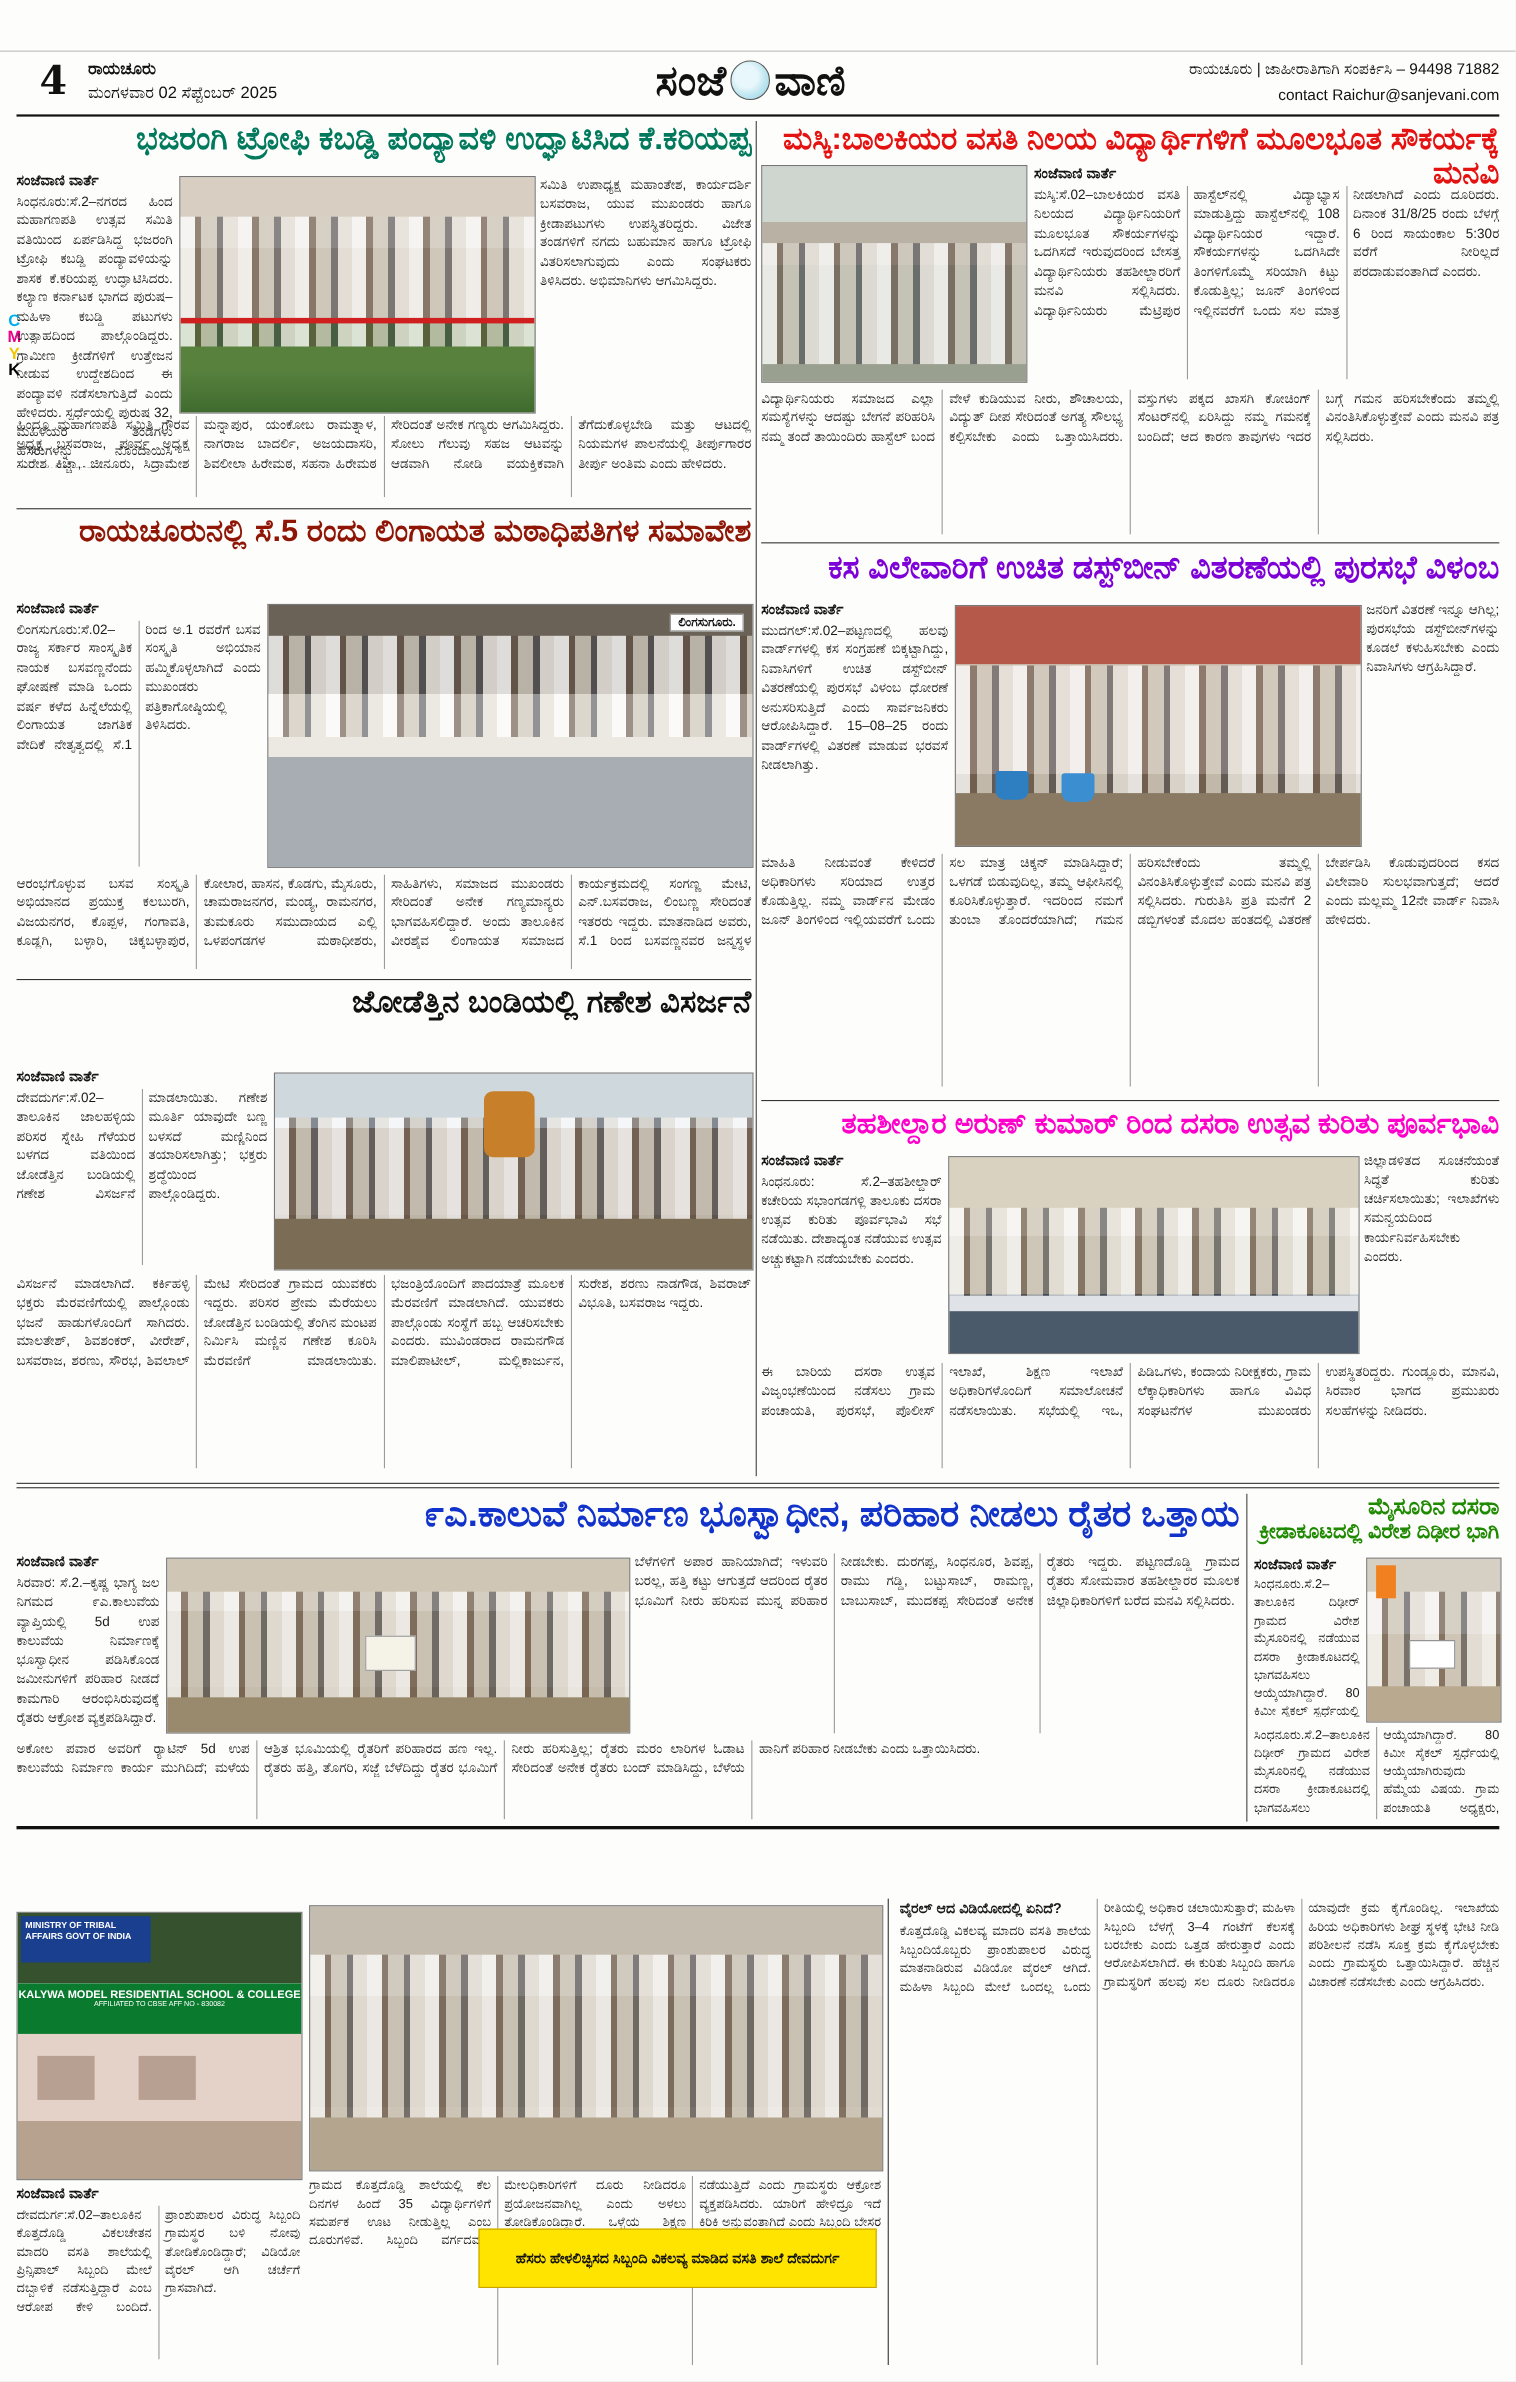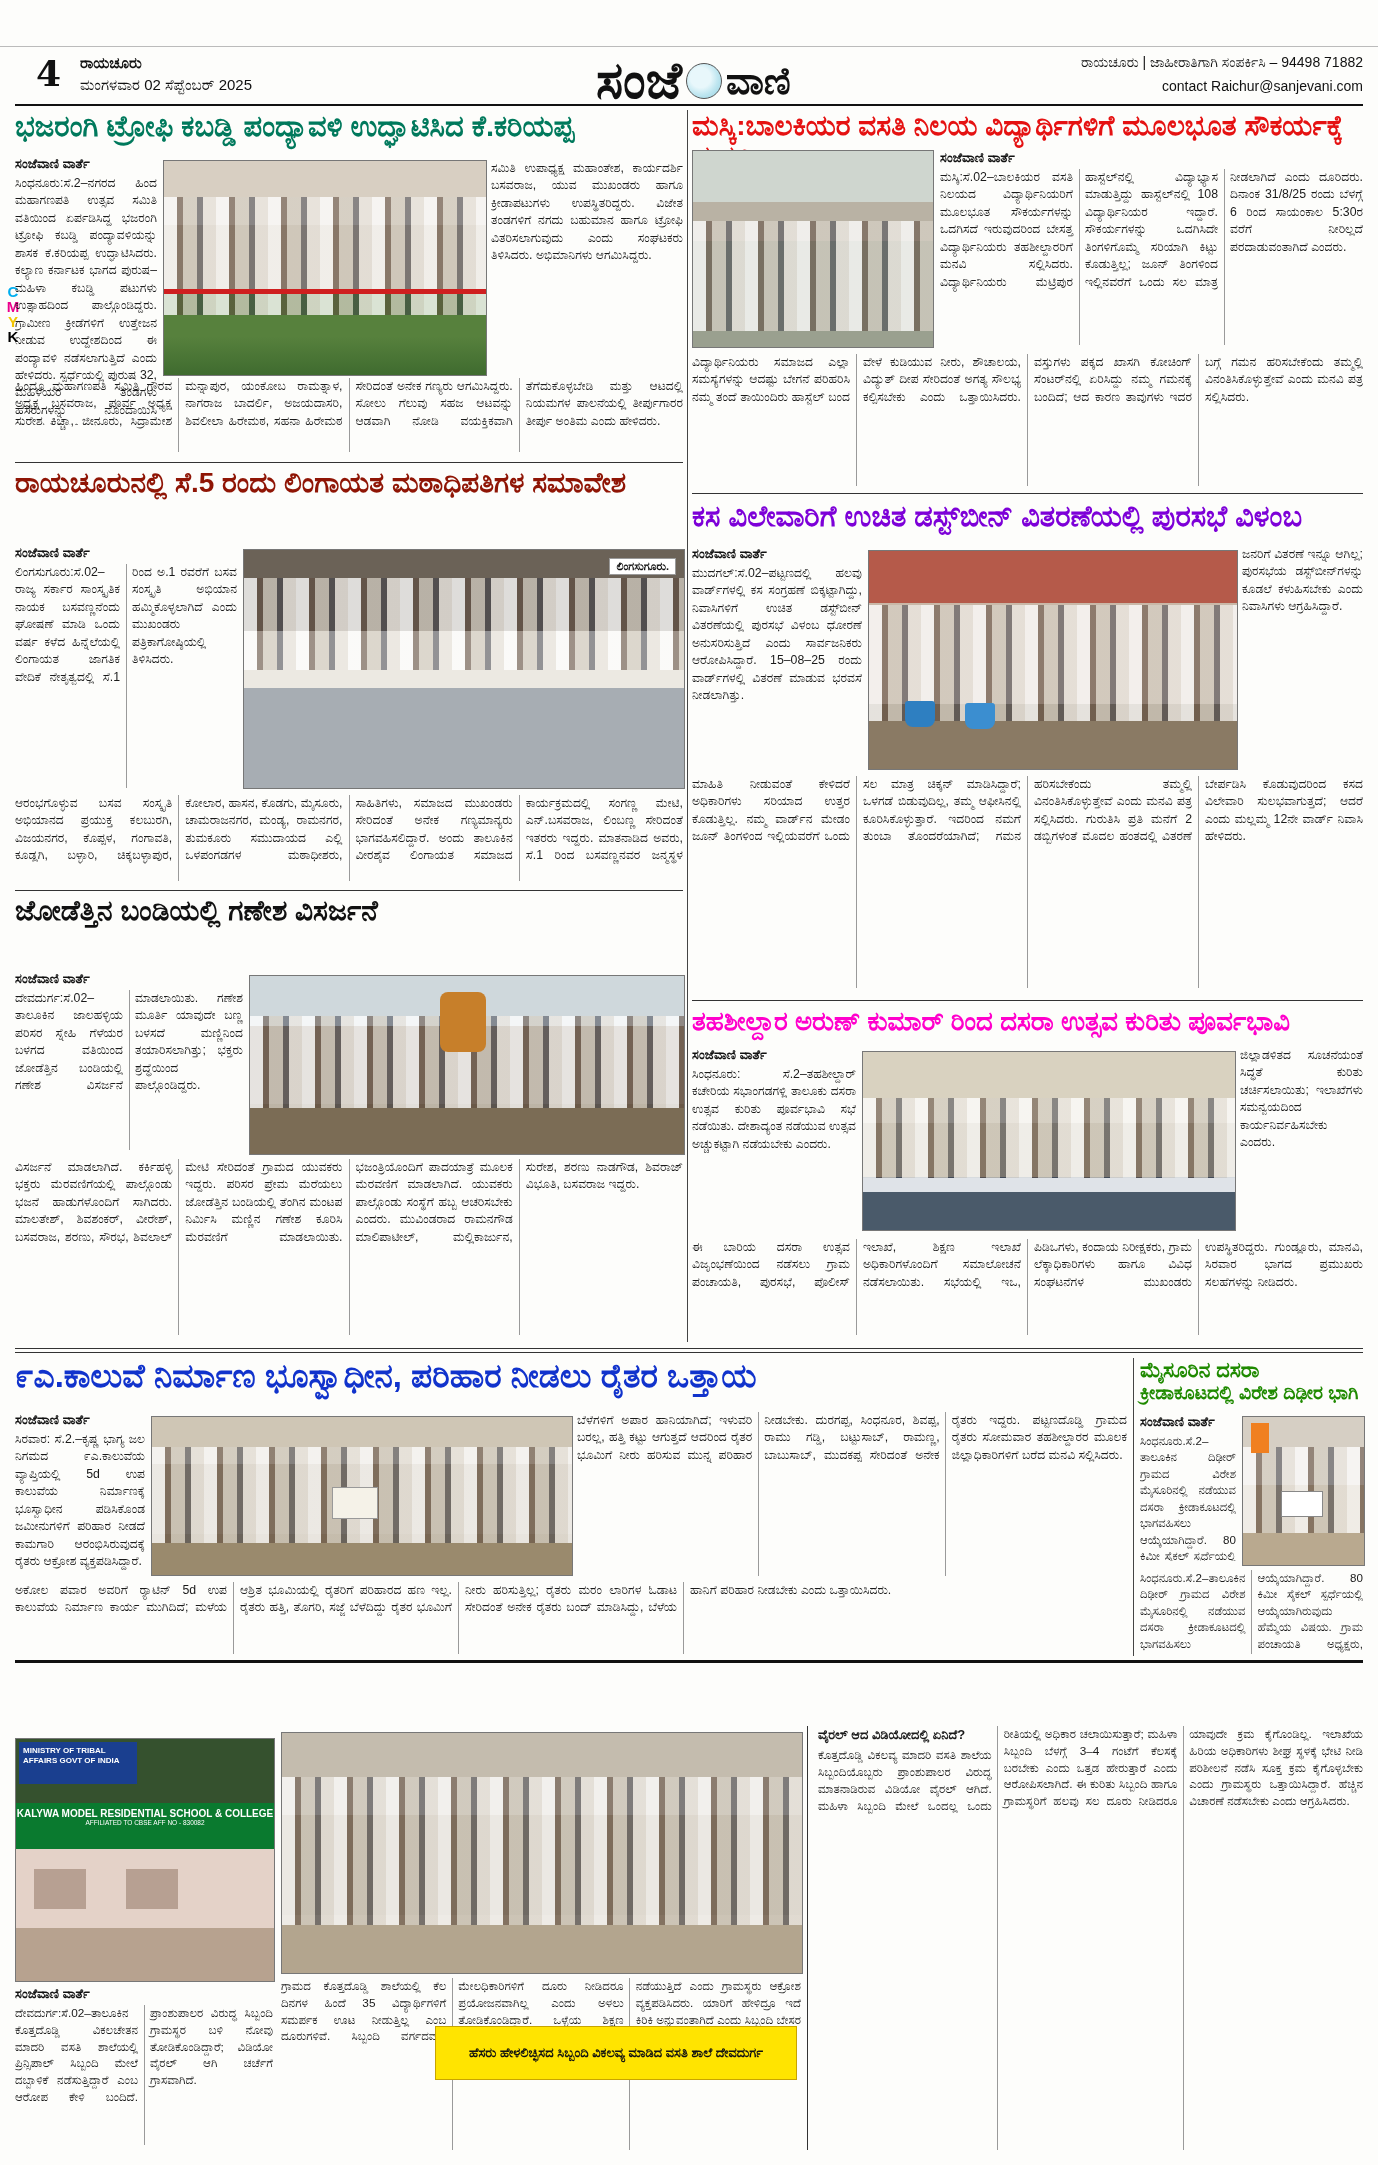--- a/index.html
+++ b/index.html
@@ -1,19 +1,19 @@
 <!DOCTYPE html>
 <html><head>
 <meta charset="utf-8">
 <style>
   html,body{margin:0;padding:0;background:#e9e9e9;}
   .page{position:relative;width:1378px;height:2165px;background:#fdfdfb;margin:0 auto;
         font-family:"Liberation Sans","DejaVu Sans",sans-serif;color:#111;overflow:hidden;}
   .abs{position:absolute;}
-  .hl{font-weight:bold;text-align:left;line-height:1.12;letter-spacing:0;}
+  .hl{font-weight:bold;text-align:right;line-height:1.12;letter-spacing:0;}
   .body{font-size:12.3px;line-height:1.42;text-align:justify;overflow:hidden;word-break:break-word;color:#1a1a1a;}
   .cols2{column-count:2;column-gap:12px;column-rule:1px solid #9a9a9a;height:100%;}
   .cols3{column-count:3;column-gap:12px;column-rule:1px solid #9a9a9a;height:100%;}
   .cols4{column-count:4;column-gap:13px;column-rule:1px solid #9a9a9a;height:100%;}
   .cols5{column-count:5;column-gap:13px;column-rule:1px solid #9a9a9a;height:100%;}
   .byline{font-weight:bold;font-size:13px;margin:0 0 3px 0;}
   .photo{position:absolute;overflow:hidden;border:1px solid #777;background:#bbb;}
   .crowd{position:absolute;left:0;right:0;
     background:repeating-linear-gradient(90deg, rgba(255,255,255,.78) 0 13px, rgba(92,72,60,.55) 13px 19px,
       rgba(214,208,197,.72) 19px 33px, rgba(58,60,72,.5) 33px 39px, rgba(236,232,226,.8) 39px 52px);}
@@ -34,21 +34,21 @@
     <div style="color:#ec008c">M</div>
     <div style="color:#f3c500">Y</div>
     <div style="color:#000">K</div>
   </div>
 
   <div class="abs" style="left:36px;top:52px;font-size:36px;font-weight:bold;font-family:'DejaVu Serif','Liberation Serif',serif">4</div>
   <div class="abs" style="left:80px;top:54px;font-size:15px;font-weight:bold">ರಾಯಚೂರು</div>
   <div class="abs" style="left:80px;top:76px;font-size:15px">ಮಂಗಳವಾರ  02 ಸೆಪ್ಟೆಂಬರ್ 2025</div>
 
   <div class="abs" style="left:596px;top:50px;display:flex;align-items:center;gap:4px">
-    <span style="font-size:51px;font-weight:900;font-family:'DejaVu Serif','Liberation Serif',serif">ಸಂಜೆ</span>
+    <span style="font-size:38px;font-weight:900;font-family:'DejaVu Serif','Liberation Serif',serif">ಸಂಜೆ</span>
     <span style="display:inline-block;width:34px;height:34px;border-radius:50%;background:radial-gradient(circle at 40% 40%, #e8f7fb 0 35%, #bfe6f0 60%, #8fcfdf);border:1px solid #555"></span>
     <span style="font-size:38px;font-weight:900;font-family:'DejaVu Serif','Liberation Serif',serif">ವಾಣಿ</span>
   </div>
 
   <div class="abs" style="right:15px;top:54px;font-size:14px;text-align:left">ರಾಯಚೂರು | ಜಾಹೀರಾತಿಗಾಗಿ ಸಂಪರ್ಕಿಸಿ – 94498 71882</div>
   <div class="abs" style="right:15px;top:78px;font-size:14px;text-align:right">contact Raichur@sanjevani.com</div>
 
   <div class="abs" style="left:15px;top:104px;width:1348px;height:2px;background:#111"></div>
 
   <div class="vr" style="left:687px;top:110px;height:1232px"></div>

